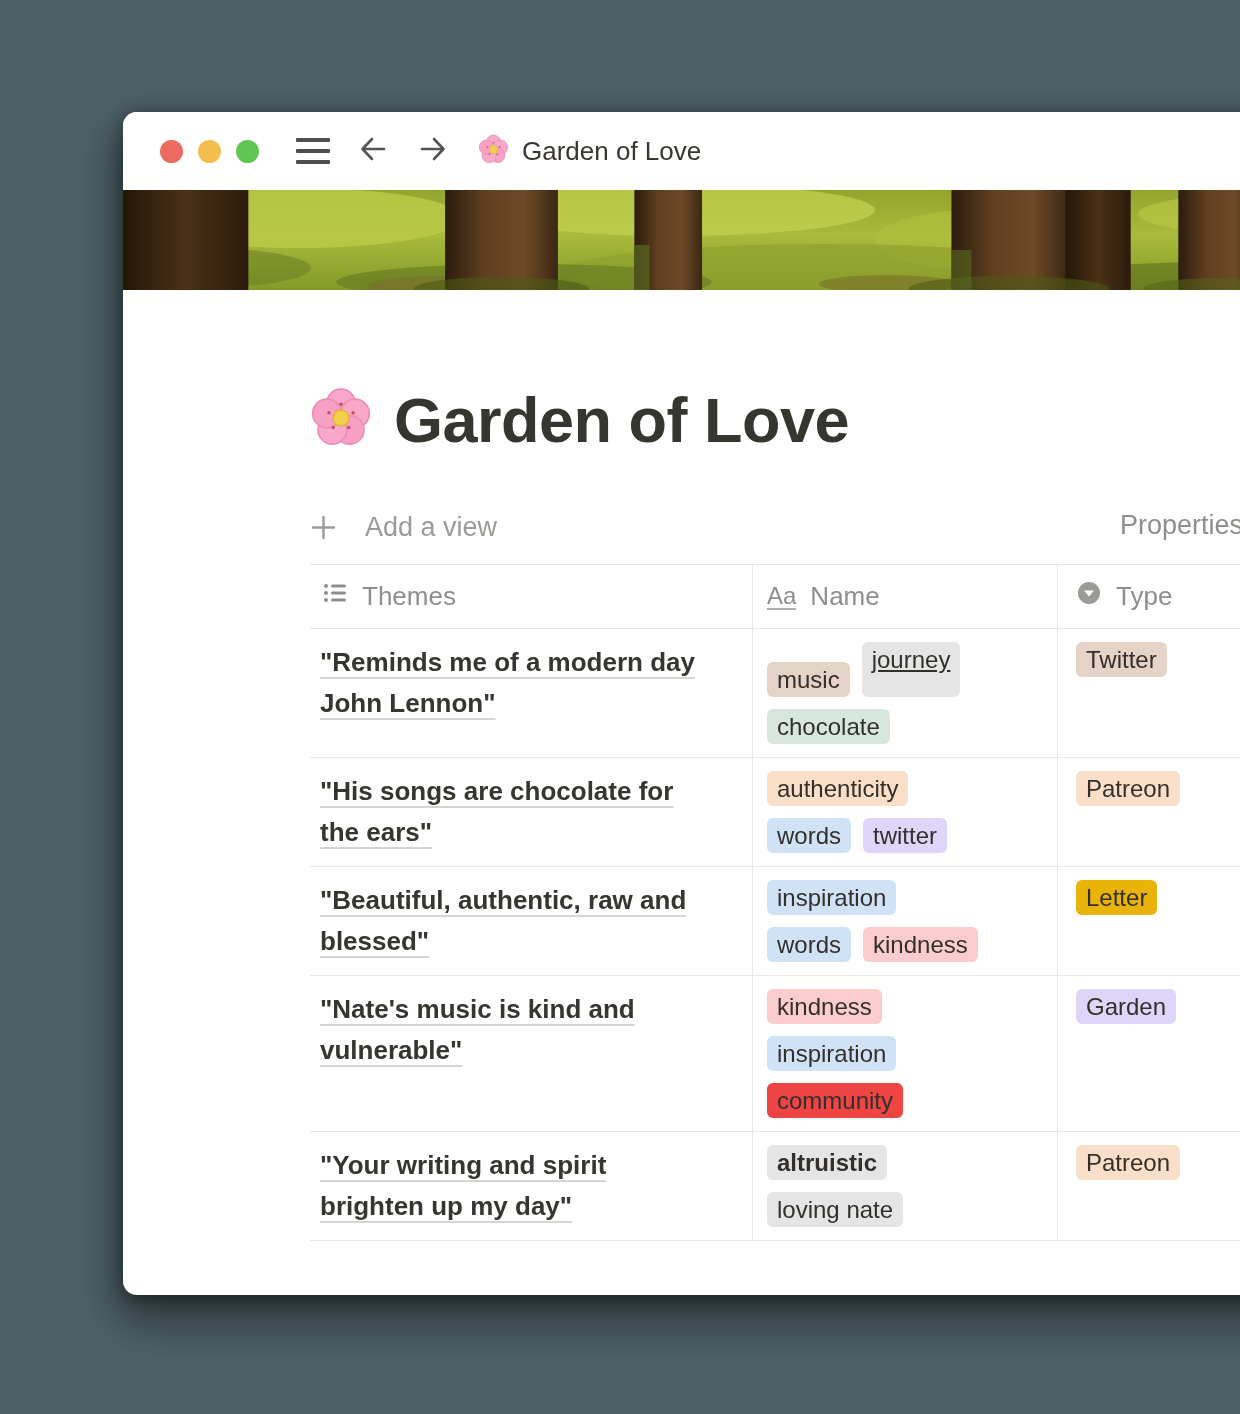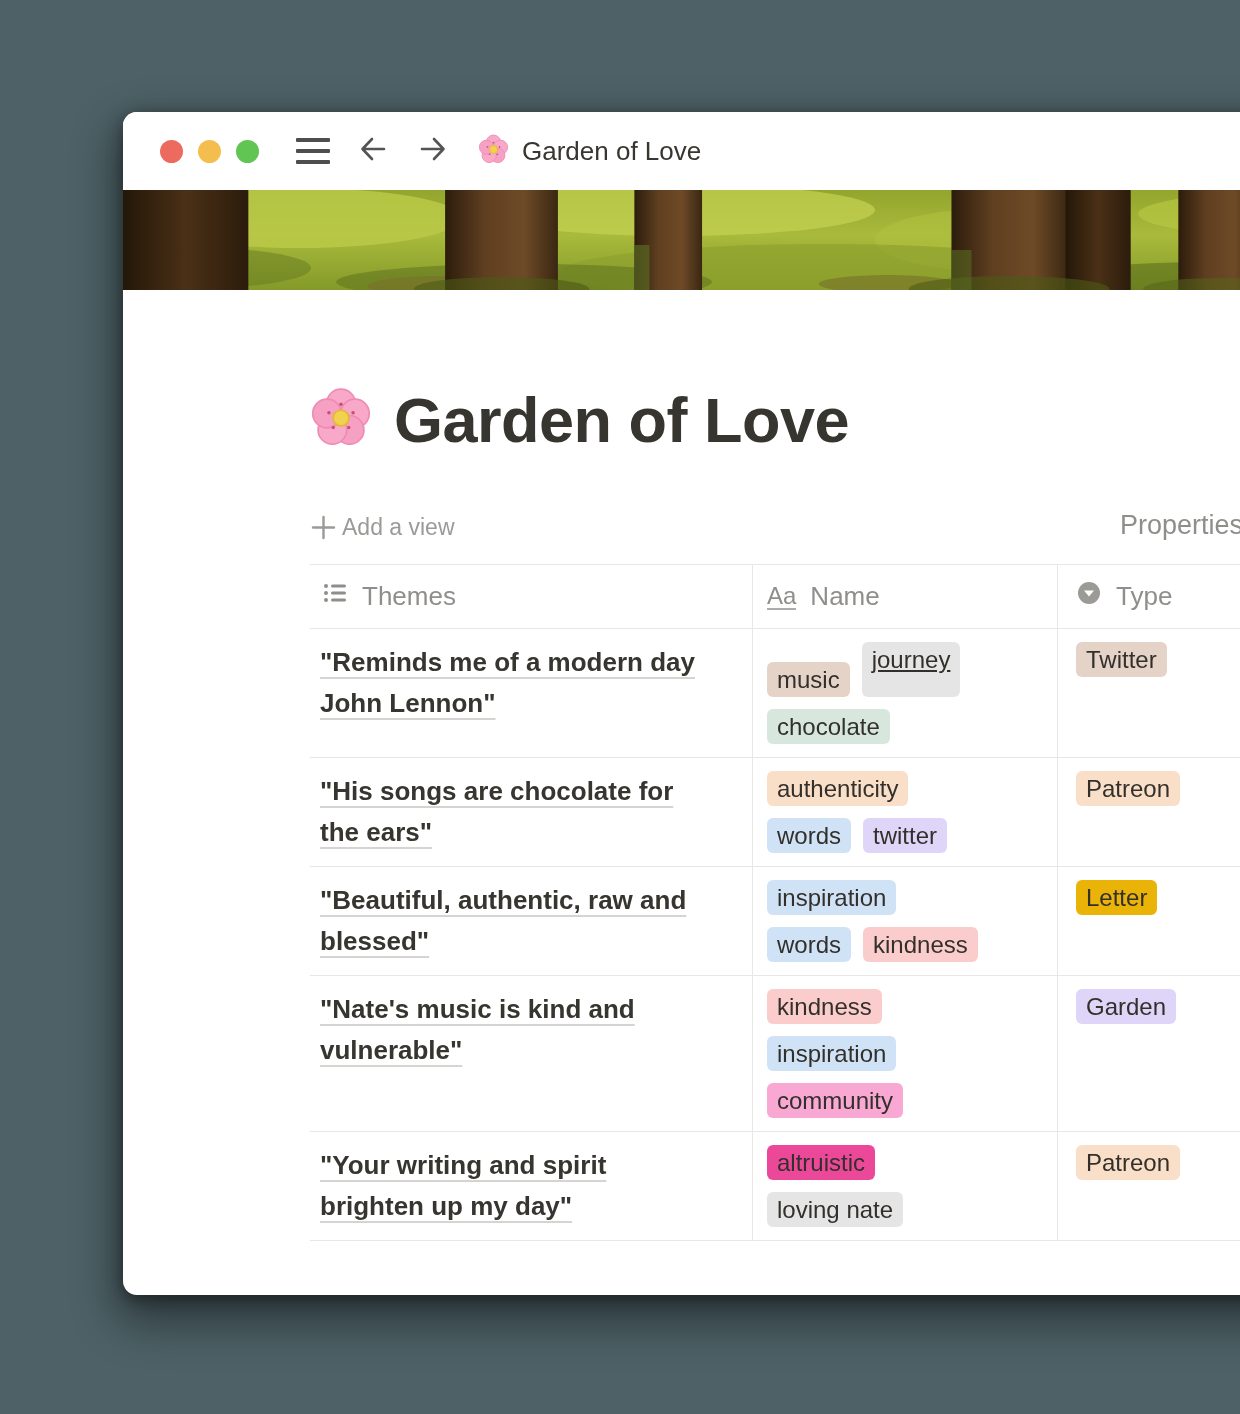--- a/index.html
+++ b/index.html
@@ -27,21 +27,21 @@
 
   
   .content{padding-left:187px;}
 
   .page-title-row{margin-top:94px;display:flex;align-items:center;}
   .pt-emoji{flex:0 0 auto;}
   .pt-text{margin-left:22px;font-size:63px;font-weight:700;color:#37352f;letter-spacing:-0.5px;}
 
   .toolbar{margin-top:50px;height:42px;position:relative;width:1080px;display:flex;align-items:center;}
   .add-view{display:flex;align-items:center;cursor:pointer;}
-  .add-view-label{margin-left:5px;font-size:23px;color:#9b9a97;}
+  .add-view-label{margin-left:28px;font-size:27px;color:#9b9a97;}
   .properties-label{position:absolute;left:810px;top:4px;font-size:27px;color:#8f8e8b;cursor:pointer;white-space:nowrap;}
 
   
   .table{margin-top:16px;width:1080px;}
   .thead,.trow{display:grid;grid-template-columns:443px 305px 332px;}
   .thead{border-top:1px solid #e8e7e4;border-bottom:1px solid #e8e7e4;height:63px;}
   .hcell{display:flex;align-items:center;color:#8f8e8b;font-size:26px;}
   .hcell .hlabel{margin-left:14px;}
   .hcell:nth-child(1){padding-left:12px;border-right:1px solid #e8e7e4;}
   .hcell:nth-child(2){padding-left:14px;border-right:1px solid #e8e7e4;}
@@ -256,30 +256,30 @@
           <div class="trow">
             <div class="cell name-cell"><span class="name-text">"Nate's music is kind and vulnerable"</span></div>
             <div class="cell themes-cell">
               <div class="tag-line">
                 <span class="tag" style="background: rgb(250, 205, 204);">kindness</span>
               </div>
               <div class="tag-line">
                 <span class="tag" style="background: rgb(208, 227, 246);">inspiration</span>
               </div>
               <div class="tag-line">
-                <span class="tag" style="background: #f9a8d4;">community</span>
+                <span class="tag" style="background: #ef4444;">community</span>
               </div>
             </div>
             <div class="cell type-cell"><span class="tag" style="background: rgb(223, 213, 248);">Garden</span></div>
           </div>
           <div class="trow">
             <div class="cell name-cell"><span class="name-text">"Your writing and spirit brighten up my day"</span></div>
             <div class="cell themes-cell">
               <div class="tag-line">
-                <span class="tag" style="background: #ec4899;">altruistic</span>
+                <span class="tag" style="background: #e5e5e5; font-weight: bold;">altruistic</span>
               </div>
               <div class="tag-line">
                 <span class="tag" style="background: #e5e5e5;">loving nate</span>
               </div>
             </div>
             <div class="cell type-cell"><span class="tag" style="background: rgb(250, 223, 200);">Patreon</span></div>
           </div>
         </div>
 
     </div>

